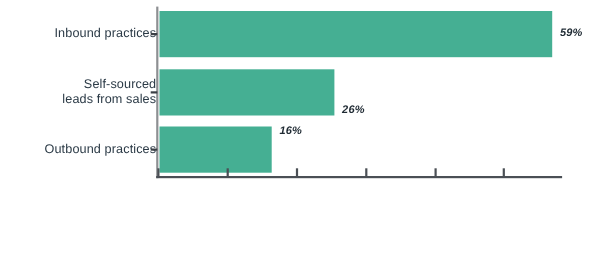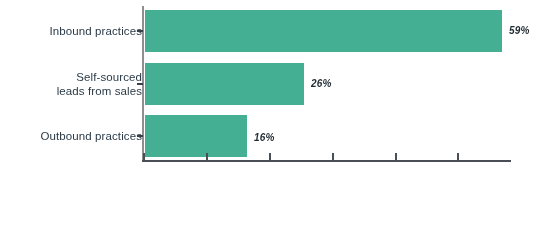--- a/index.html
+++ b/index.html
@@ -109,22 +109,22 @@
 
     <div class="y-tick" style="top:30px;"></div>
     <div class="y-tick" style="top:83px;"></div>
     <div class="y-tick" style="top:135px;"></div>
 
     <div class="bar" style="top:10px; height:42px; width:357px;"></div>
     <div class="bar" style="top:63px; height:42px; width:159px;"></div>
     <div class="bar" style="top:115px; height:42px; width:102px;"></div>
 
     <div class="bar-value" style="left:509px; top:25px;">59%</div>
-    <div class="bar-value" style="left:311px; top:78px;">26%</div>
-    <div class="bar-value" style="left:254px; top:132px;">16%</div>
+    <div class="bar-value" style="left:311px; top:95px;">26%</div>
+    <div class="bar-value" style="left:254px; top:114px;">16%</div>
 
     <div class="x-axis-line"></div>
 
     <div class="x-tick" style="left:143px;"></div>
     <div class="x-tick" style="left:206px;"></div>
     <div class="x-tick" style="left:269px;"></div>
     <div class="x-tick" style="left:332px;"></div>
     <div class="x-tick" style="left:395px;"></div>
     <div class="x-tick" style="left:457px;"></div>
 

